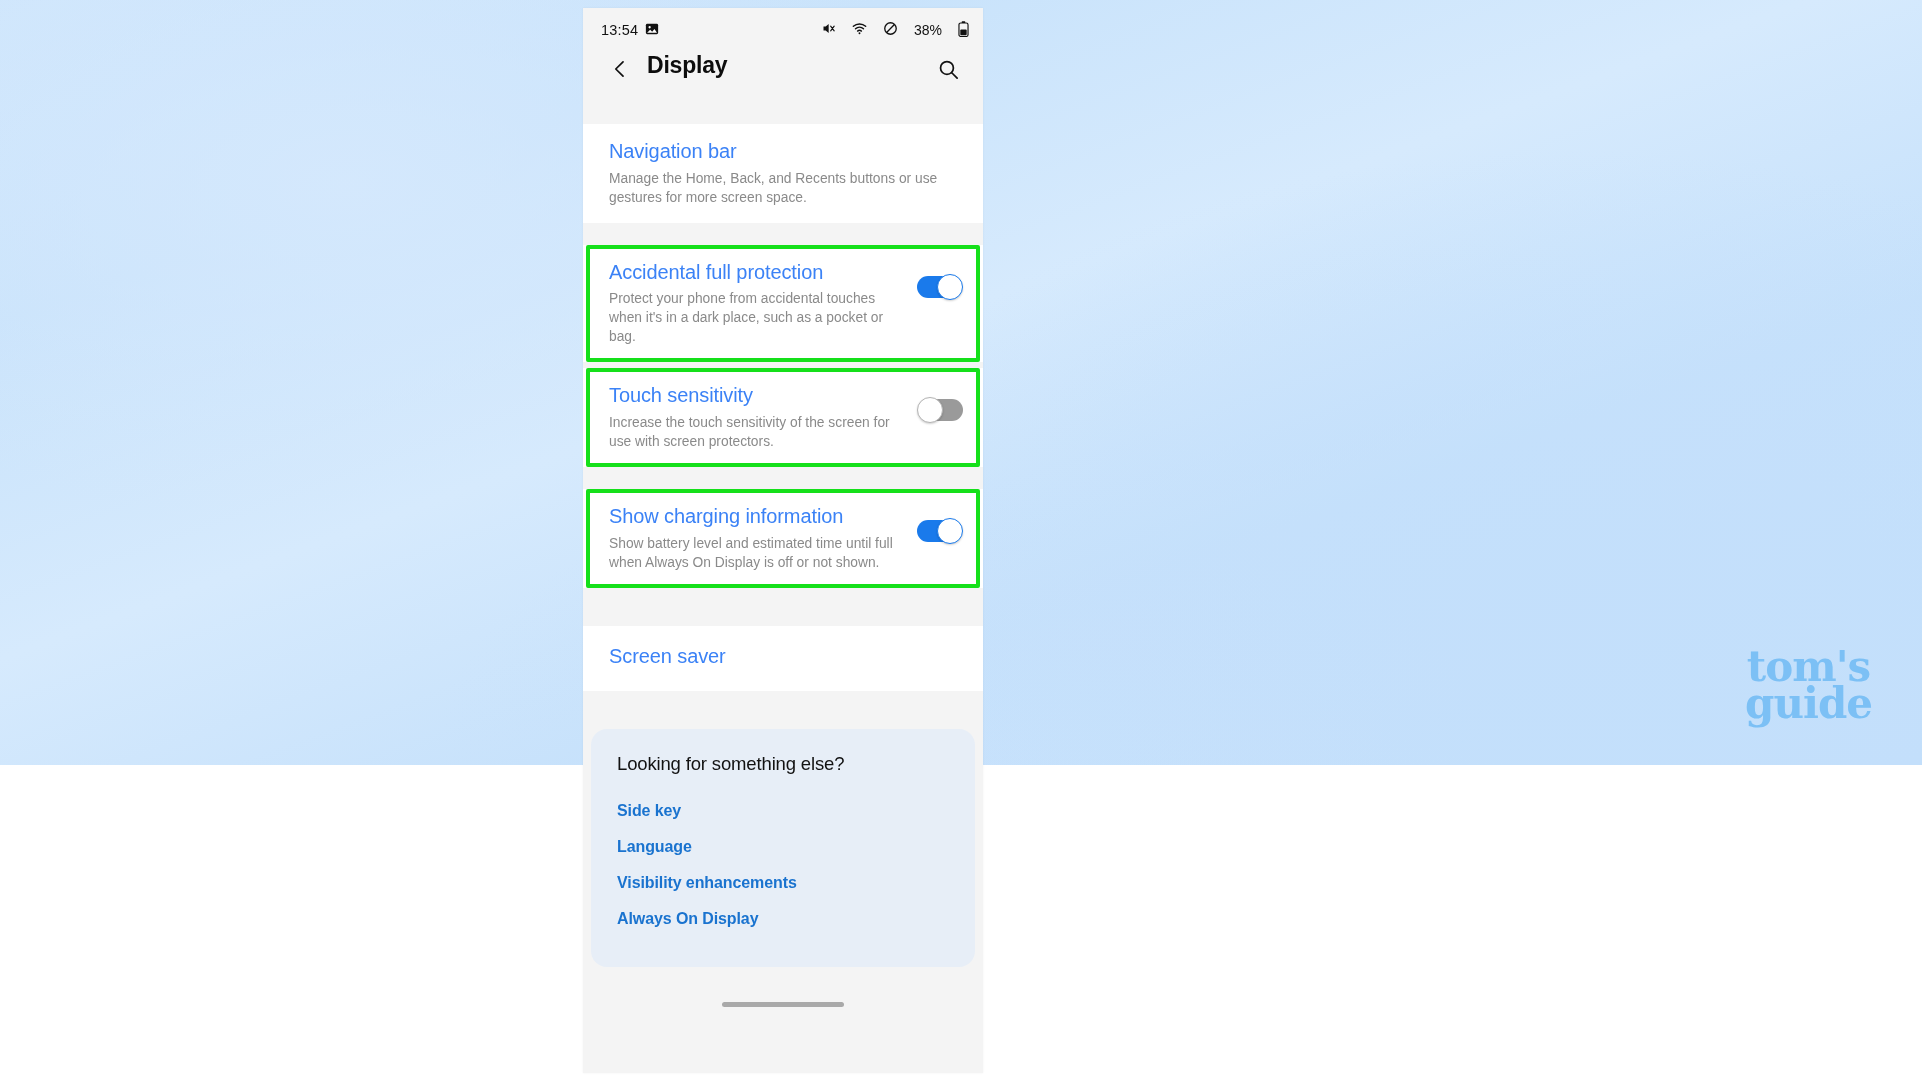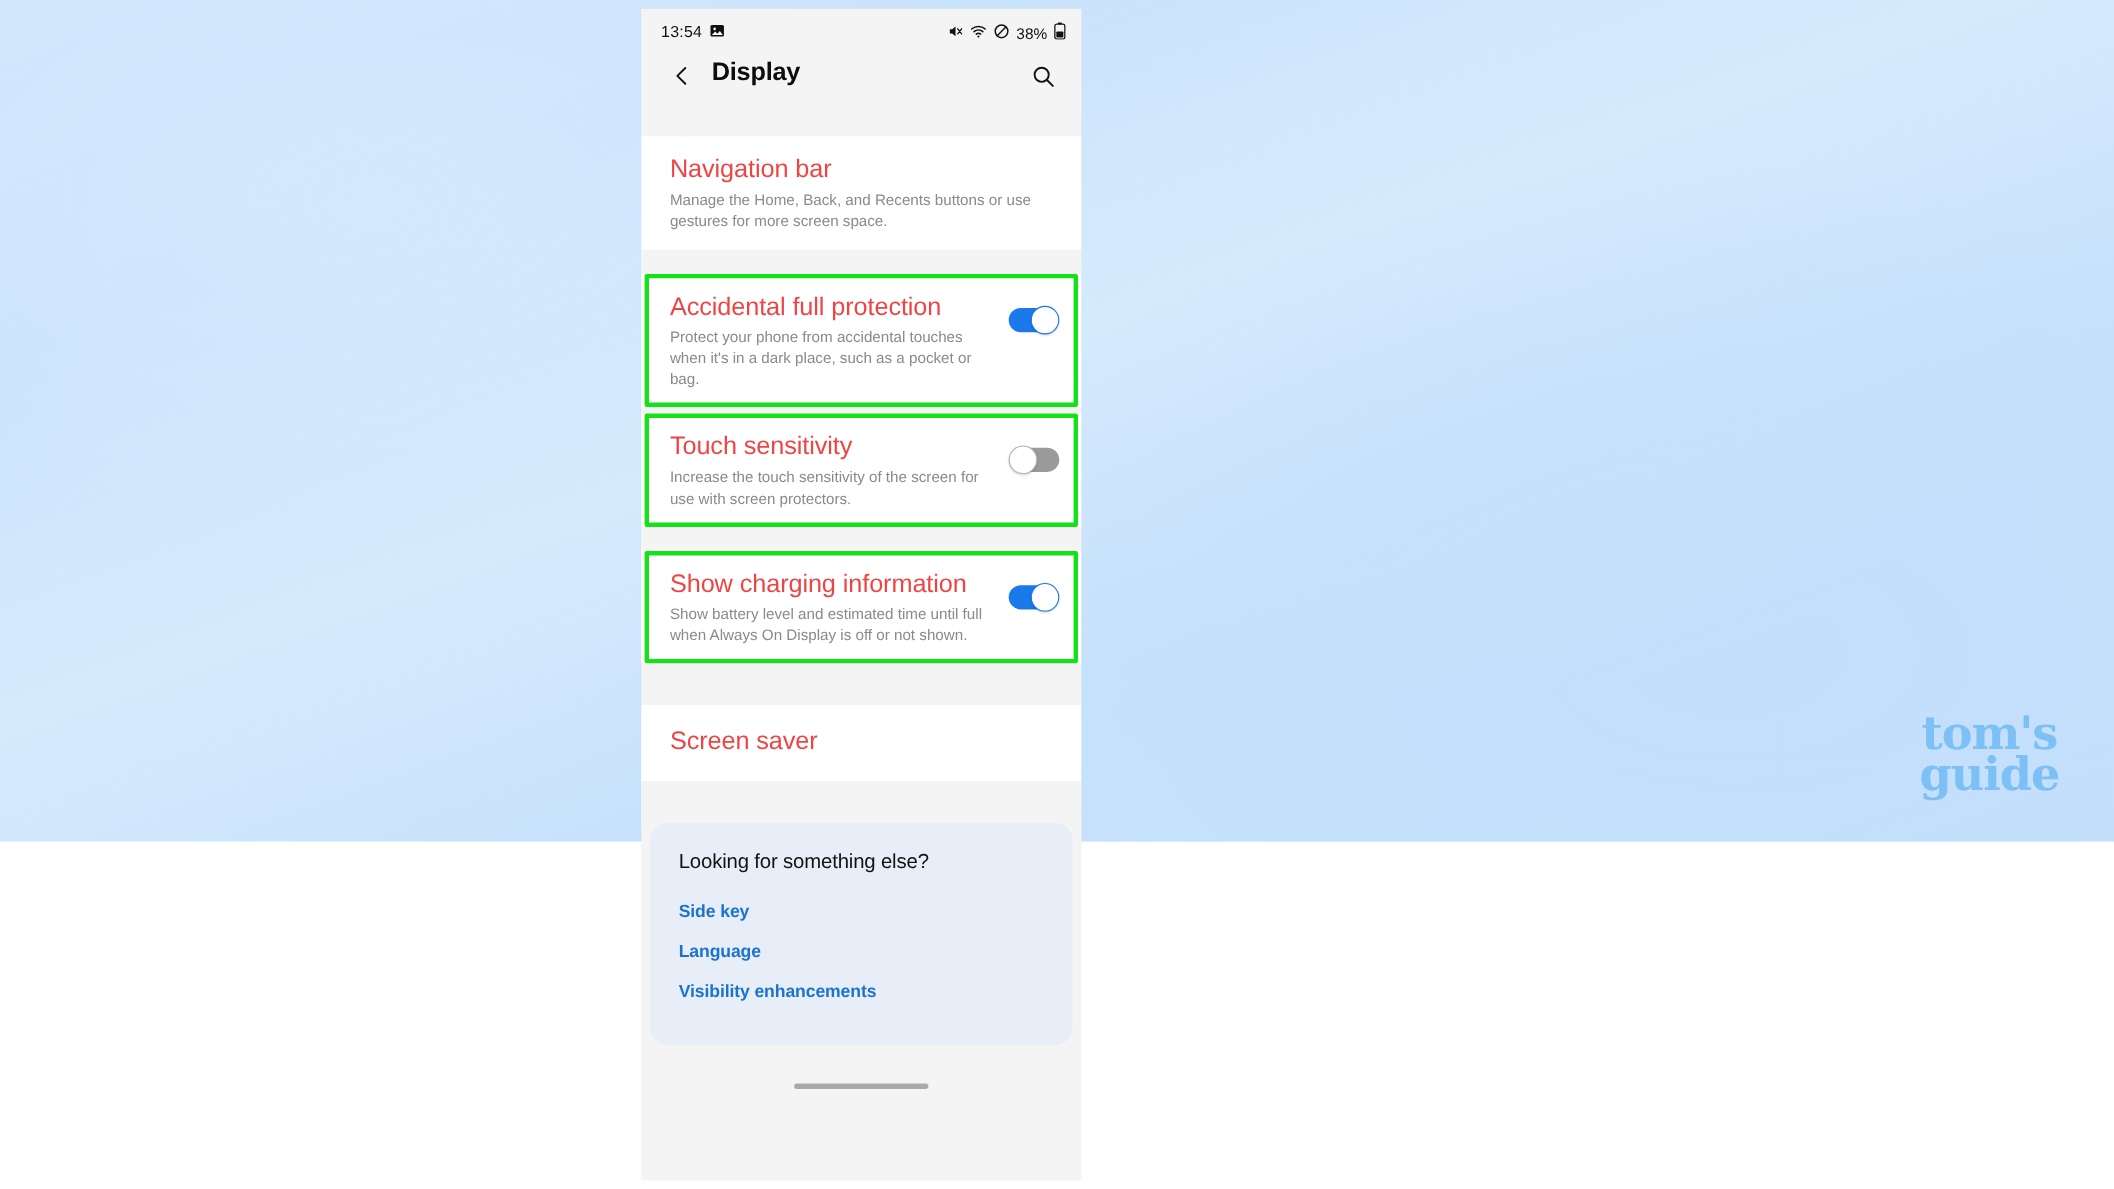--- a/index.html
+++ b/index.html
@@ -47,21 +47,21 @@
     height: 44px;
     display: flex;
     align-items: center;
     padding: 0 14px 0 18px;
     font-size: 14.5px;
     color: #121212;
     background: #f4f4f4;
   }
   .status-left { display: flex; align-items: center; gap: 7px; }
   .status-time { font-size: 14.5px; letter-spacing: .2px; color: #111; }
-  .status-right { margin-left: auto; display: flex; align-items: center; gap: 6px; }
+  .status-right { margin-left: auto; display: flex; align-items: center; gap: 16px; }
   .status-right .pct { font-size: 14px; color: #111; letter-spacing: 0; }
   .sicon { display: block; }
 
   
   .appbar {
     height: 72px;
     display: flex;
     align-items: flex-start;
     padding: 0 18px 0 20px;
     background: #f4f4f4;
@@ -91,22 +91,22 @@
   .row {
     display: flex;
     align-items: flex-start;
     padding: 15px 20px 16px 26px;
     background: #ffffff;
     min-height: 54px;
   }
   .row.center { align-items: center; }
   .row-texts { flex: 1; min-width: 0; padding-right: 8px; }
   .row-title {
-    font-size: 23px;
-    color: #ef4444;
+    font-size: 20px;
+    color: #3b82f6;
     line-height: 1.28;
     letter-spacing: -.1px;
   }
   .row-sub {
     font-size: 13.8px;
     color: #8a8a8a;
     line-height: 1.38;
     margin-top: 4px;
     max-width: 330px;
   }
@@ -342,20 +342,21 @@
         </div>
       </div>
 
       <div class="group-gap" style="height:38px;"></div>
 
       <div class="lfse">
         <div class="lfse-title">Looking for something else?</div>
         <a class="lfse-link">Side key</a>
         <a class="lfse-link">Language</a>
         <a class="lfse-link">Visibility enhancements</a>
+        <a class="lfse-link">Always On Display</a>
       </div>
 
       <div class="group-gap" style="height:18px;"></div>
 
       <div class="homebar-area">
         <div class="homebar"></div>
       </div>
 
     </div>
   </div>

